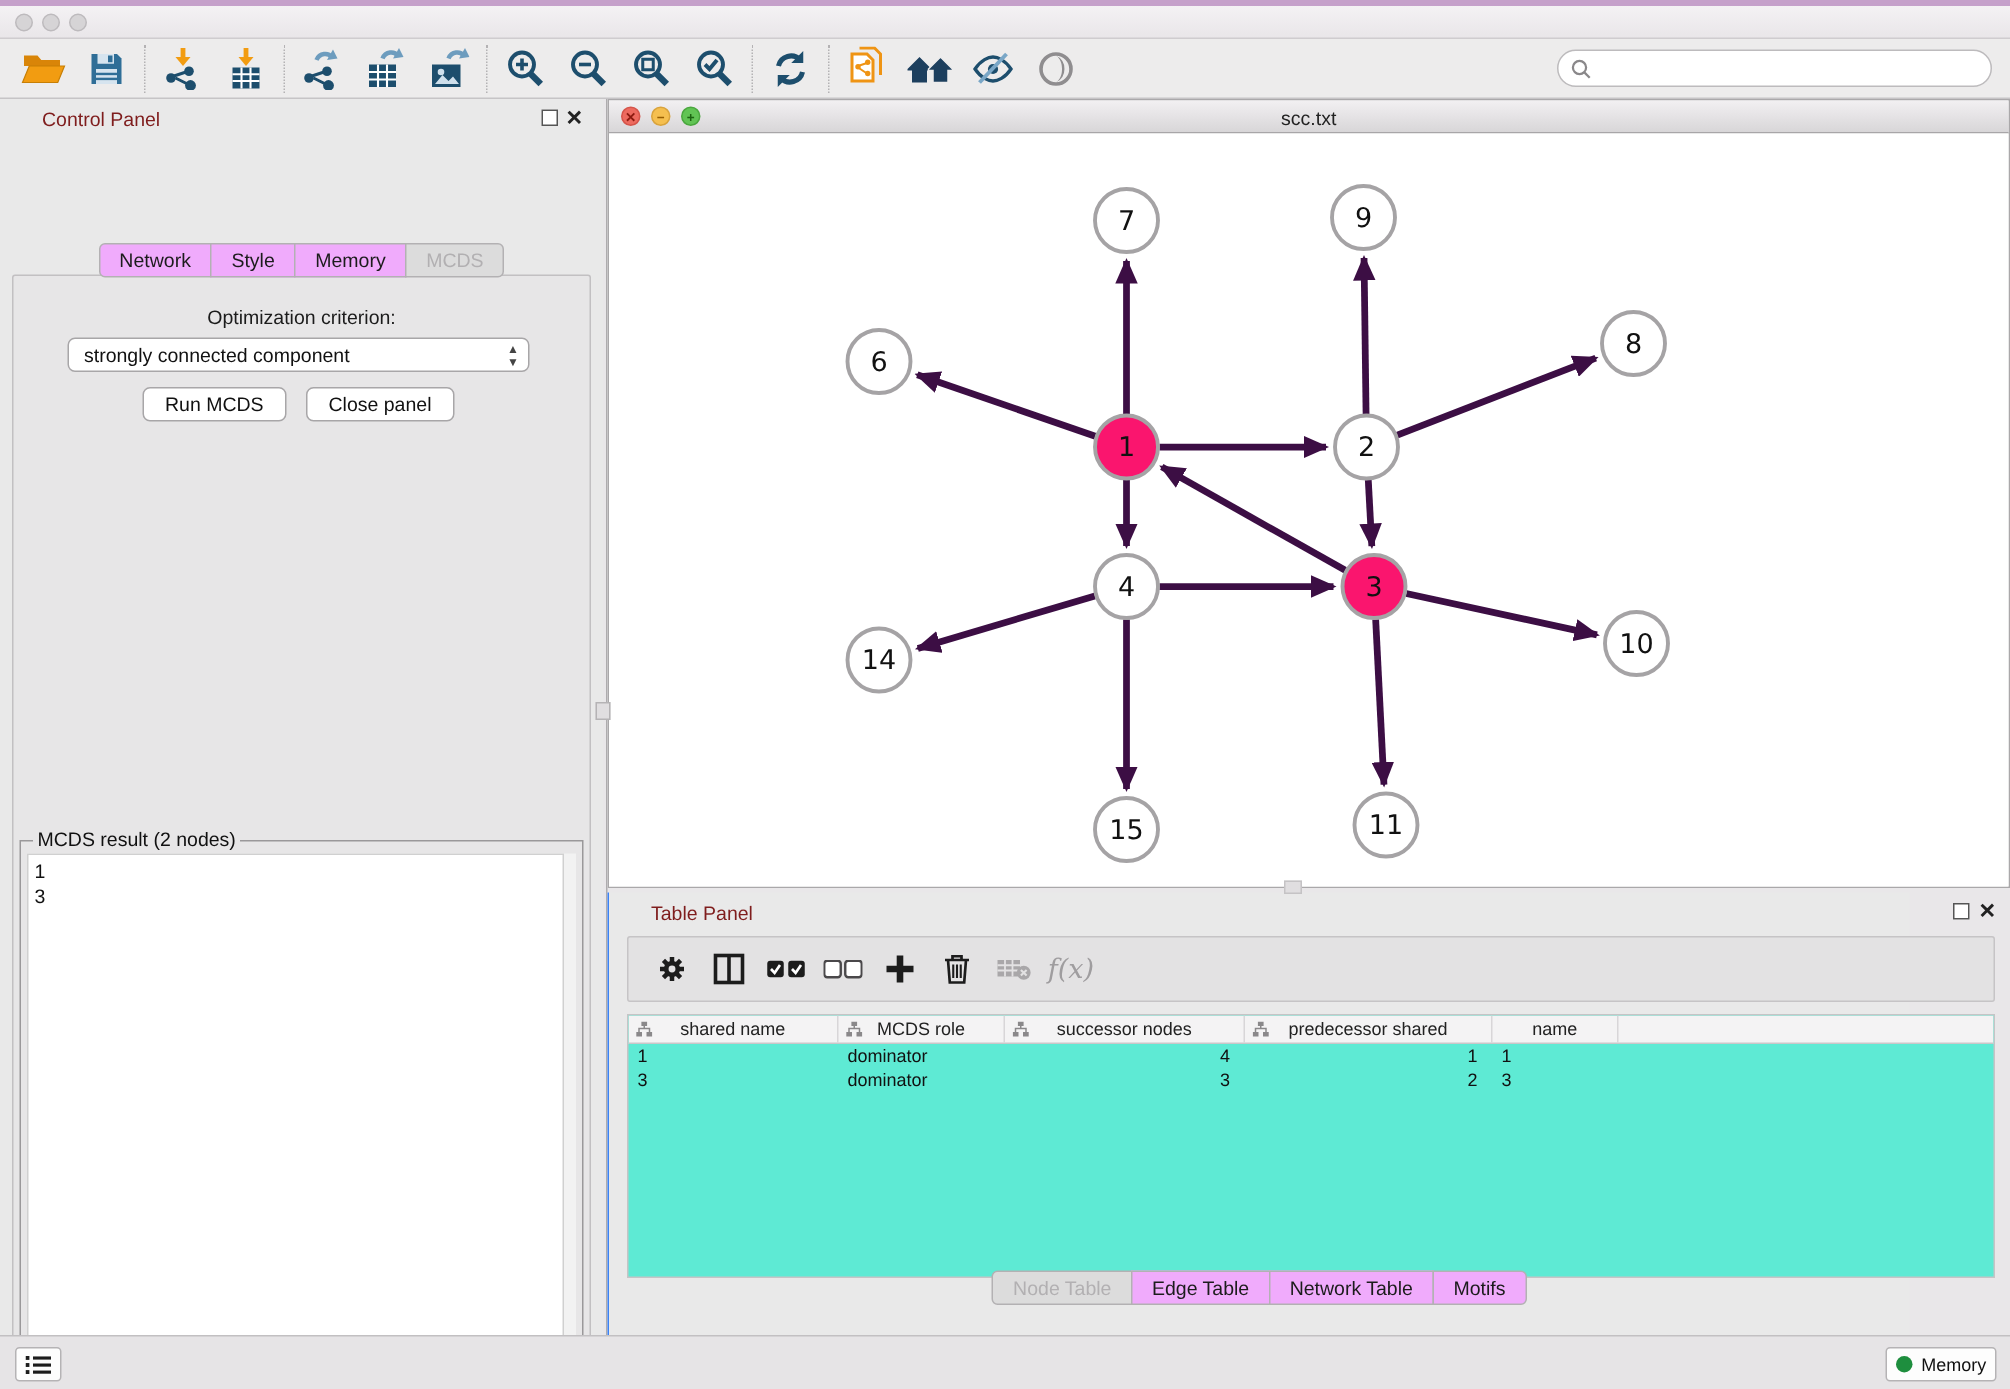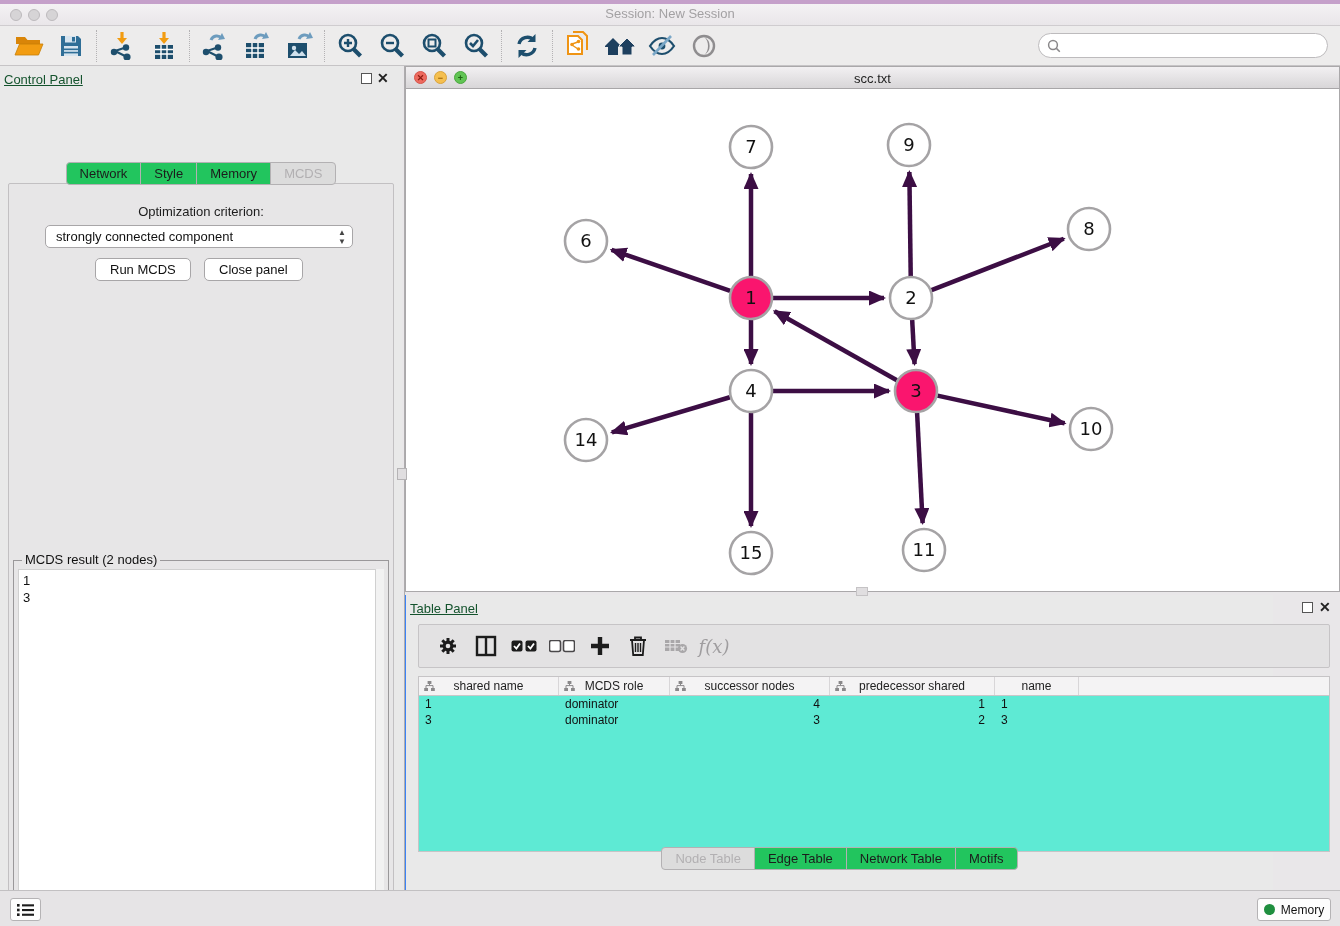--- a/index.html
+++ b/index.html
@@ -21,25 +21,25 @@
     background:#edecec; border-bottom:1px solid #c6c4c6; display:flex; align-items:center; padding-left:8px; }
   .tb-btn { width:42px; height:34px; display:flex; align-items:center; justify-content:center; }
   .tb-sep { width:1px; height:32px; border-left:1px dotted #b4b2b4; margin:0 4px; }
   .search-wrap { position:absolute; right:12px; top:7px; width:290px; height:25px;
     background:#fff; border:1px solid #bdbbbd; border-radius:13px; display:flex; align-items:center; padding:0 8px; }
   .search-wrap input { border:none; outline:none; flex:1; font-size:13px; background:transparent; margin-left:5px; }
 
   
   .control-panel { position:absolute; left:0; top:66px; width:402px; height:824px; background:#e9e9e9; }
   .panel-head { position:relative; height:26px; }
-  .panel-title { position:absolute; left:4px; top:6px; font-size:13px; color:#14532d;text-decoration:underline; }
+  .panel-title { position:absolute; left:28px; top:6px; font-size:13px; color:#7f1d1d; }
   .float-ico { position:absolute; top:7px; width:11px; height:11px; border:1.5px solid #555; background:#fff; }
   .close-ico { position:absolute; top:4px; font-size:14px; font-weight:bold; color:#222; }
   .seg { display:inline-flex; }
-  .seg .tab { border:1px solid #b3b1b3; background:#22c55e; color:#1c1c1c; font-size:13px; font-weight:500;
+  .seg .tab { border:1px solid #b3b1b3; background:#f0abfc; color:#1c1c1c; font-size:13px; font-weight:500;
     padding:3px 13px; margin-left:-1px; cursor:default; font-family:"Liberation Sans",sans-serif; }
   .seg .tab:first-child { border-radius:4px 0 0 4px; margin-left:0; }
   .seg .tab:last-child { border-radius:0 4px 4px 0; }
   .seg .tab.sel { background:#dcdcdc; color:#b2b0b2; }
   .cp-tabs { position:absolute; left:0; top:96px; width:100%; text-align:center; z-index:3; }
   .cp-body { position:absolute; left:8px; top:117px; width:386px; height:768px;
     background:#e7e6e7; border:1px solid #c2c0c2; border-radius:2px; }
   .opt-label { position:absolute; left:0; top:20px; width:100%; text-align:center; font-size:13px; color:#1c1c1c; }
   .select-box { position:absolute; left:36px; top:41px; width:308px; height:23px; background:#fff;
     border:1px solid #a8a6a8; border-radius:5px; font-size:13px; color:#111;
@@ -100,21 +100,20 @@
 </head>
 <body>
 
 <div class="app">
 
   <div class="titlebar">
     <div class="purple-strip"></div>
     <div class="traffic-inactive" style="left:10px"></div>
     <div class="traffic-inactive" style="left:28px"></div>
     <div class="traffic-inactive" style="left:46px"></div>
-    <div class="win-title">Session: New Session</div>
   </div>
 
   <div class="toolbar">
     <div class="tb-btn">
       <svg width="30" height="24" viewBox="0 0 30 24">
         <path fill="#d98508" d="M2 3h9l2.5 3H26v4H2z"></path>
         <path fill="#f29c11" stroke="#c77f05" stroke-width="0.8" d="M1 21l4.5-11H29l-4.5 11z"></path>
       </svg>
     </div>
     <div class="tb-btn">

